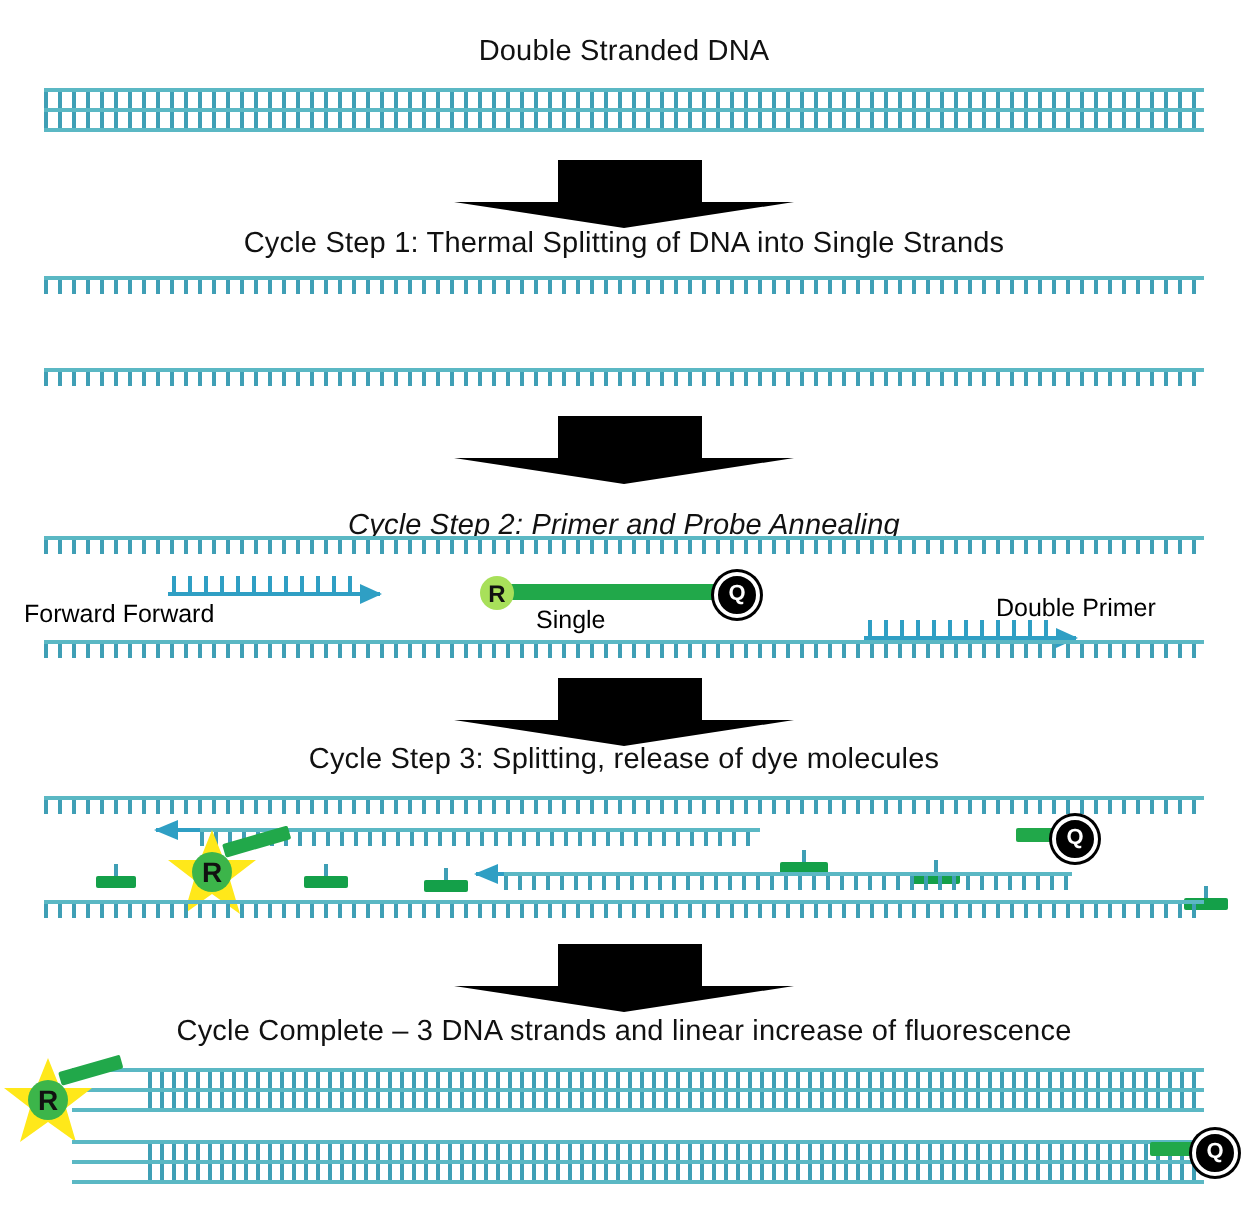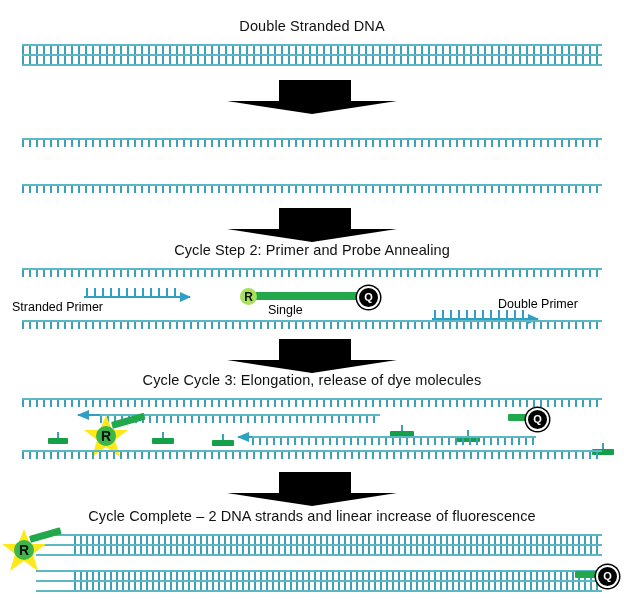--- a/index.html
+++ b/index.html
@@ -121,49 +121,50 @@
     <div class="backbone" style="top:10px;"></div>
     <div class="rungs" style="top:12px;height:8px;"></div>
     <div class="backbone" style="top:20px;"></div>
   </div>
 
   <div class="blockarrow" style="left:227px;top:80px;">
     <div class="stem"></div>
     <div class="head"></div>
   </div>
 
+  <div class="caption" style="top:114px;">Cycle Step 1: Thermal Splitting of DNA into Single Strands</div>
 
   <div class="ss" style="left:22px;top:138px;width:580px;height:10px;">
     <div class="bb" style="top:0;"></div>
     <div class="tk" style="top:2px;"></div>
   </div>
 
   <div class="ss" style="left:22px;top:184px;width:580px;height:10px;">
     <div class="bb" style="top:0;"></div>
     <div class="tk" style="top:2px;"></div>
   </div>
 
   <div class="blockarrow" style="left:227px;top:208px;">
     <div class="stem"></div>
     <div class="head"></div>
   </div>
 
-  <div class="caption" style="top:242px;">Cycle Step 2: Primer and Probe Annealing</div>
+  <div class="caption" style="top:255px;font-style:italic;">Cycle Step 2: Primer and Probe Annealing</div>
 
   <div class="ss" style="left:22px;top:268px;width:580px;height:10px;">
     <div class="bb" style="top:0;"></div>
     <div class="tk" style="top:2px;"></div>
   </div>
 
   <div class="primer" style="left:84px;top:286px;width:106px;">
     <div class="ptk"></div>
     <div class="pline"></div>
     <div class="phead"></div>
   </div>
-  <div style="position:absolute;left:12px;top:300px;font-size:12.5px;">Stranded Primer</div>
+  <div style="position:absolute;left:12px;top:300px;font-size:12.5px;">Forward Forward</div>
 
   <div class="probe" style="left:250px;top:292px;width:110px;"></div>
   <div class="rdot" style="left:240px;top:288px;">
     <span>R</span>
   </div>
   <div class="qdot" style="left:357px;top:286px;">
     <span>Q</span>
   </div>
   <div style="position:absolute;left:268px;top:303px;font-size:12.5px;">Single</div>
 
@@ -177,21 +178,21 @@
   <div class="ss" style="left:22px;top:320px;width:580px;height:10px;">
     <div class="bb" style="top:0;"></div>
     <div class="tk" style="top:2px;"></div>
   </div>
 
   <div class="blockarrow" style="left:227px;top:339px;">
     <div class="stem"></div>
     <div class="head"></div>
   </div>
 
-  <div class="caption" style="top:372px;">Cycle Cycle 3: Elongation, release of dye molecules</div>
+  <div class="caption" style="top:372px;">Cycle Step 3: Splitting, release of dye molecules</div>
 
   <div class="ss" style="left:22px;top:398px;width:580px;height:10px;">
     <div class="bb" style="top:0;"></div>
     <div class="tk" style="top:2px;"></div>
   </div>
 
   <div class="elong" style="left:78px;top:410px;width:300px;">
     <div class="eline"></div>
     <div class="ehead"></div>
   </div>
@@ -251,21 +252,21 @@
   <div class="ss" style="left:22px;top:450px;width:580px;height:10px;">
     <div class="bb" style="top:0;"></div>
     <div class="tk" style="top:2px;"></div>
   </div>
 
   <div class="blockarrow" style="left:227px;top:472px;">
     <div class="stem"></div>
     <div class="head"></div>
   </div>
 
-  <div class="caption" style="top:508px;">Cycle Complete – 2 DNA strands and linear increase of fluorescence</div>
+  <div class="caption" style="top:508px;">Cycle Complete – 3 DNA strands and linear increase of fluorescence</div>
 
   <div class="dna" style="left:36px;top:534px;width:566px;height:22px;">
     <div class="backbone" style="top:0;"></div>
     <div class="rungs dense" style="top:2px;height:8px;left:38px;width:calc(100% - 38px);"></div>
     <div class="backbone" style="top:10px;"></div>
     <div class="rungs dense" style="top:12px;height:8px;left:38px;width:calc(100% - 38px);"></div>
     <div class="backbone" style="top:20px;"></div>
   </div>
 
   <div class="star" style="left:2px;top:528px;">

